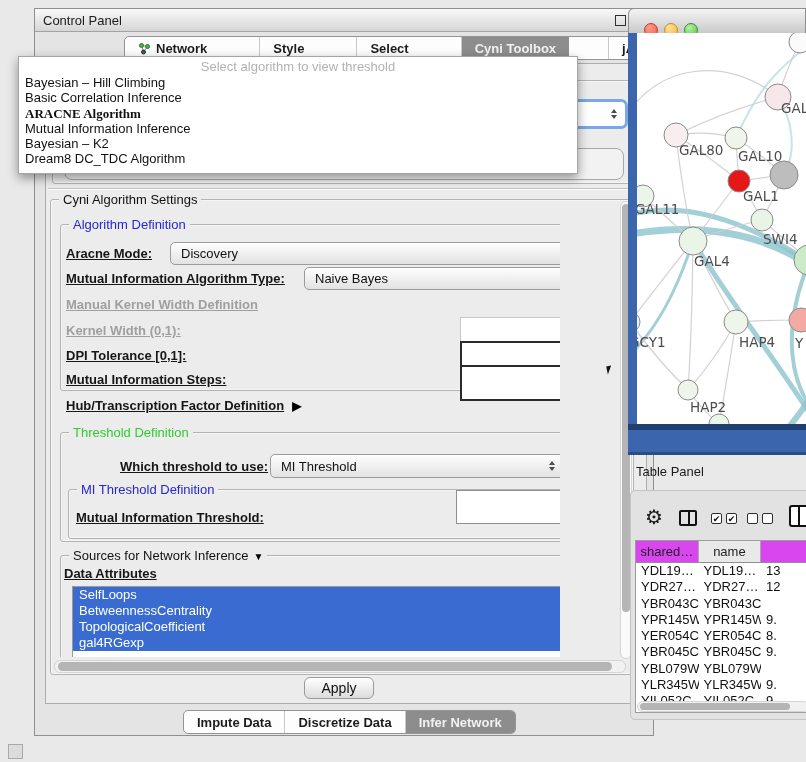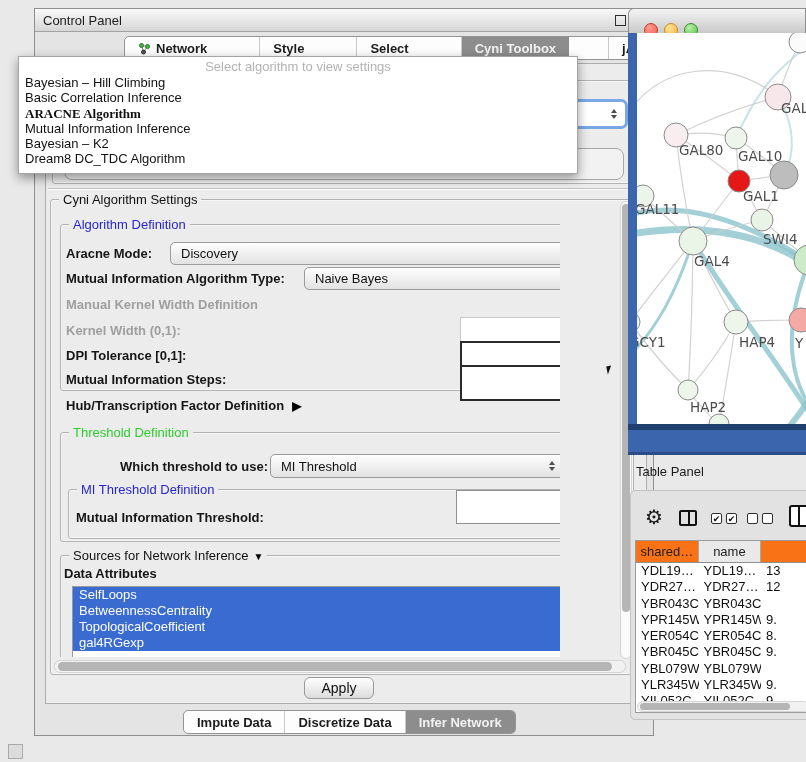--- a/index.html
+++ b/index.html
@@ -24,21 +24,21 @@
          z-index:30;font-size:13px;color:#111;box-sizing:border-box;padding-bottom:6px;}
   .popup .prompt{height:16px;line-height:16px;text-align:center;color:#b2b2b2;margin-top:2px;}
   .popup .item{height:15.3px;line-height:15.3px;padding-left:6px;white-space:nowrap;}
   .popup .item.bold{font-weight:bold;font-family:Liberation Serif, serif;}
   
   .gbox{position:absolute;border:1px solid #b3b3b3;border-radius:3px;
         box-shadow:inset 0 0 0 1px rgba(255,255,255,.55);box-sizing:border-box;}
   .gtitle{position:absolute;top:-8px;left:8px;background:#ececec;padding:0 4px;font-size:13px;color:#121212;white-space:nowrap;}
   .gtitle.blue{color:#2626cf;}
   .gtitle.green{color:#2ecc2e;}
-  .lbl{position:absolute;font-size:13px;font-weight:bold;color:#161616;white-space:nowrap;}
+  .lbl{position:absolute;font-size:13px;font-weight:bold;color:#161616;white-space:nowrap;text-decoration:underline;}
   .lbl.dis{color:#9f9f9f;}
   
   .combo{position:absolute;border:1px solid #9b9b9b;border-radius:5px;background:linear-gradient(#fefefe,#e2e2e2);
          font-size:13px;color:#111;display:flex;align-items:center;padding:0 24px 0 10px;box-sizing:border-box;}
   .arrows{position:absolute;right:8px;top:50%;transform:translateY(-50%);display:flex;flex-direction:column;gap:2px;}
   .arr-up{width:0;height:0;border-left:3.5px solid transparent;border-right:3.5px solid transparent;border-bottom:4px solid #4c4c4c;}
   .arr-dn{width:0;height:0;border-left:3.5px solid transparent;border-right:3.5px solid transparent;border-top:4px solid #4c4c4c;}
   .field{position:absolute;background:#fff;border:1px solid #b9b9b9;font-size:13px;color:#111;
          display:flex;align-items:center;justify-content:flex-end;padding:16px 6px;box-sizing:border-box;}
   .field.strong{border:2px solid #2b2b2b;}
@@ -68,21 +68,21 @@
   .tp-title{position:absolute;font-size:13px;color:#1b1b1b;}
   .tp-outer{position:absolute;background:#e2e2e2;border:1px solid #c3c3c3;border-radius:5px;box-sizing:border-box;}
   .tool-icon{position:absolute;color:#1a1a1a;}
   .colsplit{width:18px;height:16px;border:2px solid #111;border-radius:2px;box-sizing:border-box;}
   .colsplit div{position:absolute;left:50%;top:0;bottom:0;width:2px;background:#111;}
   .cbx{position:absolute;width:11px;height:11px;border:1.5px solid #2e2e2e;border-radius:2px;background:#fff;
        font-size:9px;line-height:10px;text-align:center;color:#111;box-sizing:border-box;}
   .tbl{position:absolute;background:#fff;border:1px solid #9c9c9c;overflow:hidden;box-sizing:border-box;}
   .tbl-head{display:flex;height:21px;border-bottom:1px solid #8f8f8f;font-size:13px;color:#222;}
   .th{display:flex;align-items:center;justify-content:center;border-right:1px solid #a8a8a8;box-sizing:border-box;background:#e9e9e9;}
-  .th.sel{background:#f97316;}
+  .th.sel{background:#d946ef;}
   .tr{display:flex;height:16.3px;font-size:13px;color:#101010;}
   .td{padding-left:5px;box-sizing:border-box;overflow:hidden;white-space:nowrap;}
   .grip{position:absolute;left:8px;top:744px;width:15px;height:15px;border:1px solid #a9a9a9;background:#dcdcdc;box-sizing:border-box;}
   .cursor{position:absolute;left:607px;top:366px;width:0;height:0;z-index:40;
           border-left:5px solid #111;border-bottom:8px solid transparent;transform:rotate(-12deg);}
 </style>
 </head>
 <body>
 
 <div class="win" style="left:0;top:8px;width:620px;height:728px;">
@@ -227,21 +227,21 @@
       <div class="tab">
         <span>Discretize Data</span>
       </div>
       <div class="tab selected">
         <span>Infer Network</span>
       </div>
     </div>
 </div>
 
 <div class="popup" id="algo-popup" style="left:18px;top:56px;width:560px;">
-  <div class="prompt">Select algorithm to view settings</div>
+  <div class="prompt">Select algorithm to view threshold</div>
 <div class="item">Bayesian – Hill Climbing</div>
     <div class="item">Basic Correlation Inference</div>
     <div class="item bold">ARACNE Algorithm</div>
     <div class="item">Mutual Information Inference</div>
     <div class="item">Bayesian – K2</div>
     <div class="item">Dream8 DC_TDC Algorithm</div>
   </div>
 
 <div class="net-titlebar">
   <span class="light" style="left:15px;background:radial-gradient(circle at 35% 30%,#ff9a8c,#ec5f52);border:1px solid #c0392b;"></span>

